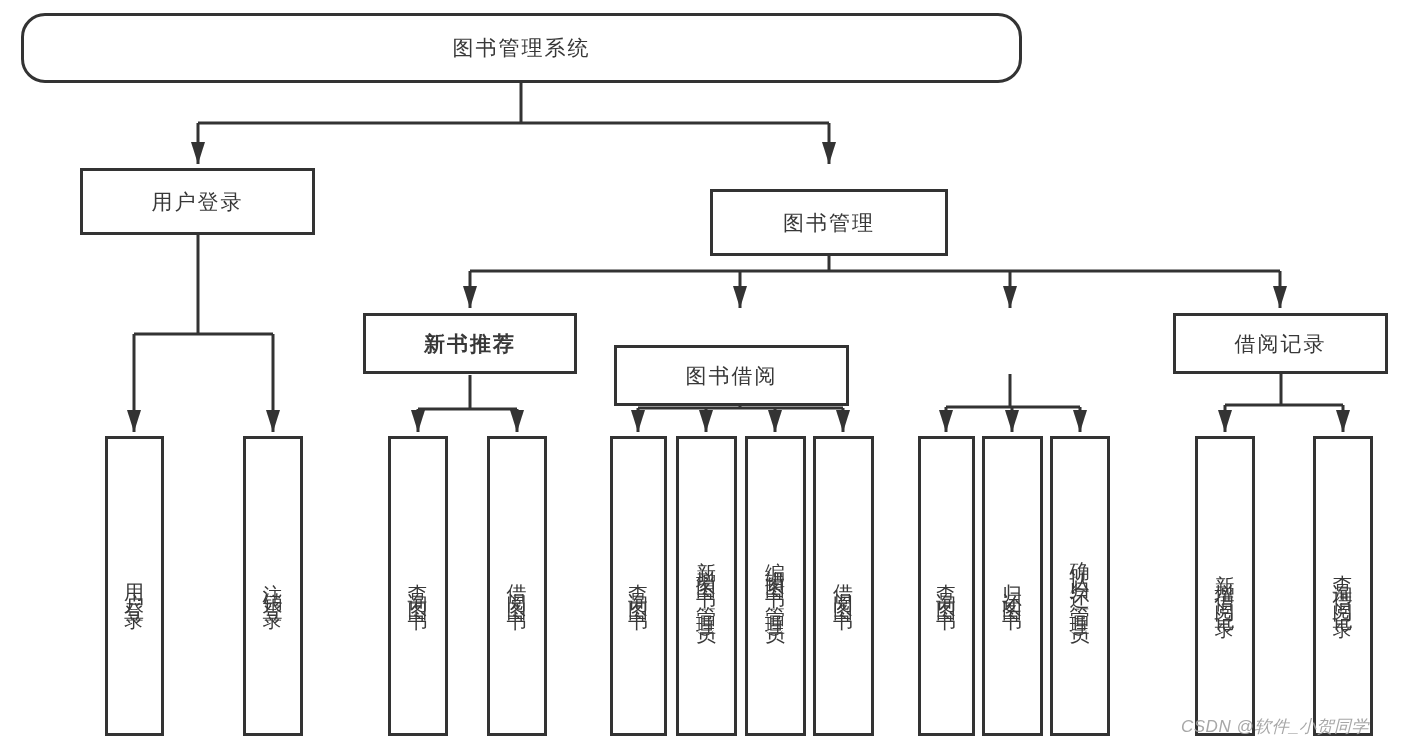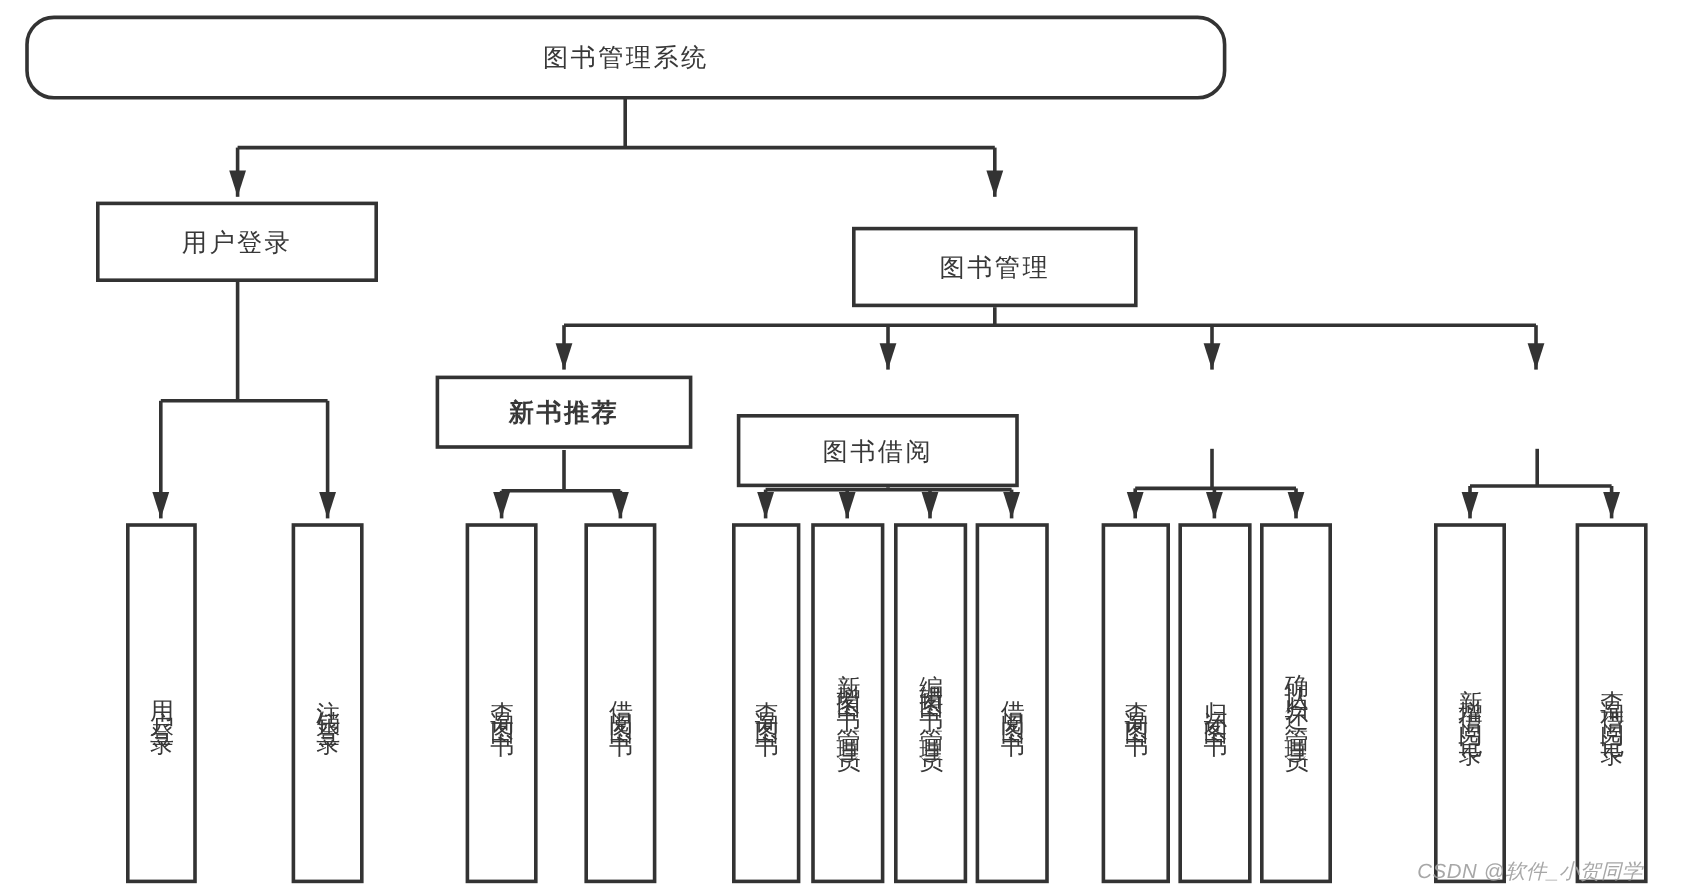--- a/index.html
+++ b/index.html
@@ -140,20 +140,23 @@
   <div class="node" style="left:710px; top:164px; width:238px; height:67px;margin-top:25px;">
     <span>图书管理</span>
   </div>
 
   <div class="node" style="left:363px; top:313px; width:214px; height:61px;font-weight:bold;">
     <span>新书推荐</span>
   </div>
   <div class="node" style="left:614px; top:313px; width:235px; height:61px;margin-top:32px;">
     <span>图书借阅</span>
   </div>
+  <div class="node" style="left:1173px; top:313px; width:215px; height:61px;">
+    <span>借阅记录</span>
+  </div>
 
   <div class="leaf" style="left:105px; width:59px;">
     <span class="vtext">用户登录</span>
   </div>
   <div class="leaf" style="left:243px; width:60px;">
     <span class="vtext">注销登录</span>
   </div>
 
   <div class="leaf" style="left:388px; width:60px;">
     <span class="vtext">查询图书</span>

